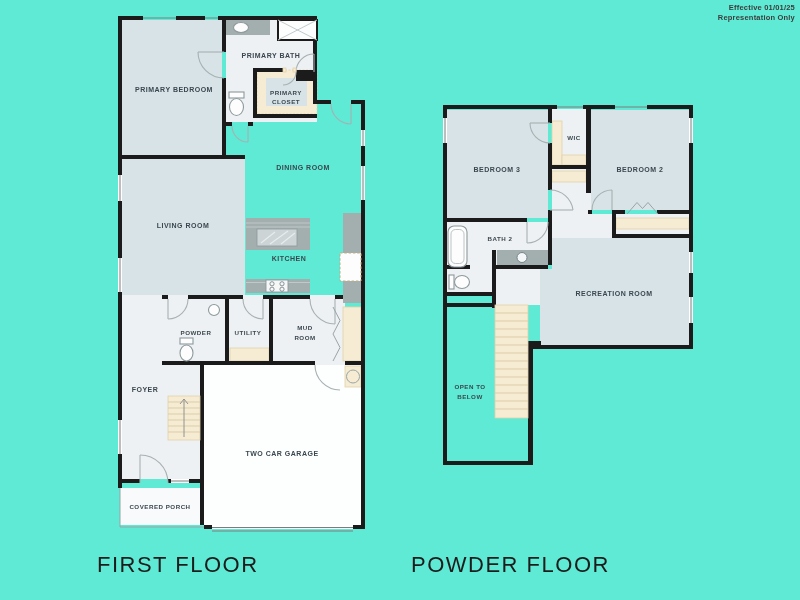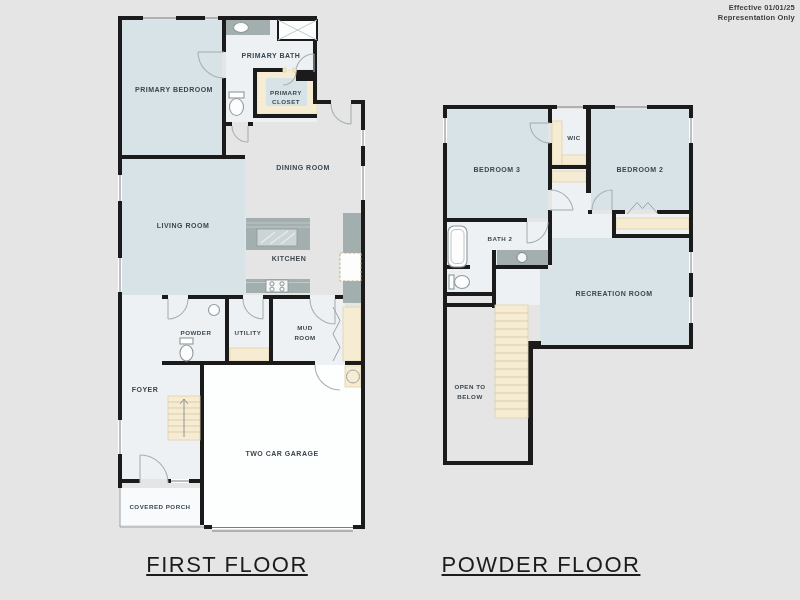--- a/index.html
+++ b/index.html
@@ -1,27 +1,27 @@
 <!DOCTYPE html>
 <html><head>
 <meta charset="utf-8">
 <style>
   html,body { margin:0; padding:0; background:#ffffff; }
   #stage {
-    position:relative; width:800px; height:600px; background:#e5e5e5;
+    position:relative; width:800px; height:600px; background:#5eead4;
     font-family:"Liberation Sans", sans-serif; overflow:hidden;
   }
   #effective-note {
     position:absolute; top:3px; right:5px; text-align:right;
     font-size:7.5px; font-weight:600; color:#3d3d3d; line-height:9.5px;
     letter-spacing:.2px;
   }
   .caption {
-    position:absolute; top:552px; width:260px; text-align:center;
-    font-size:22px; font-weight:400; letter-spacing:1.5px; color:#1c1c1c;text-decoration:underline;
+    position:absolute; top:552px; width:260px; text-align:left;
+    font-size:22px; font-weight:400; letter-spacing:1.5px; color:#1c1c1c;
   }
   #caption-first { left:97px; }
   #caption-second { left:411px; }
   svg { position:absolute; }
   .wall { fill:#1b1b1b; shape-rendering:crispEdges; }
   .wgap { fill:#ffffff; shape-rendering:crispEdges; }
   .win  { stroke:#7c7c7c; stroke-width:1; }
   .blue { fill:#d7e3e6; }
   .light{ fill:#eef1f3; }
   .white{ fill:#fdfefe; }

